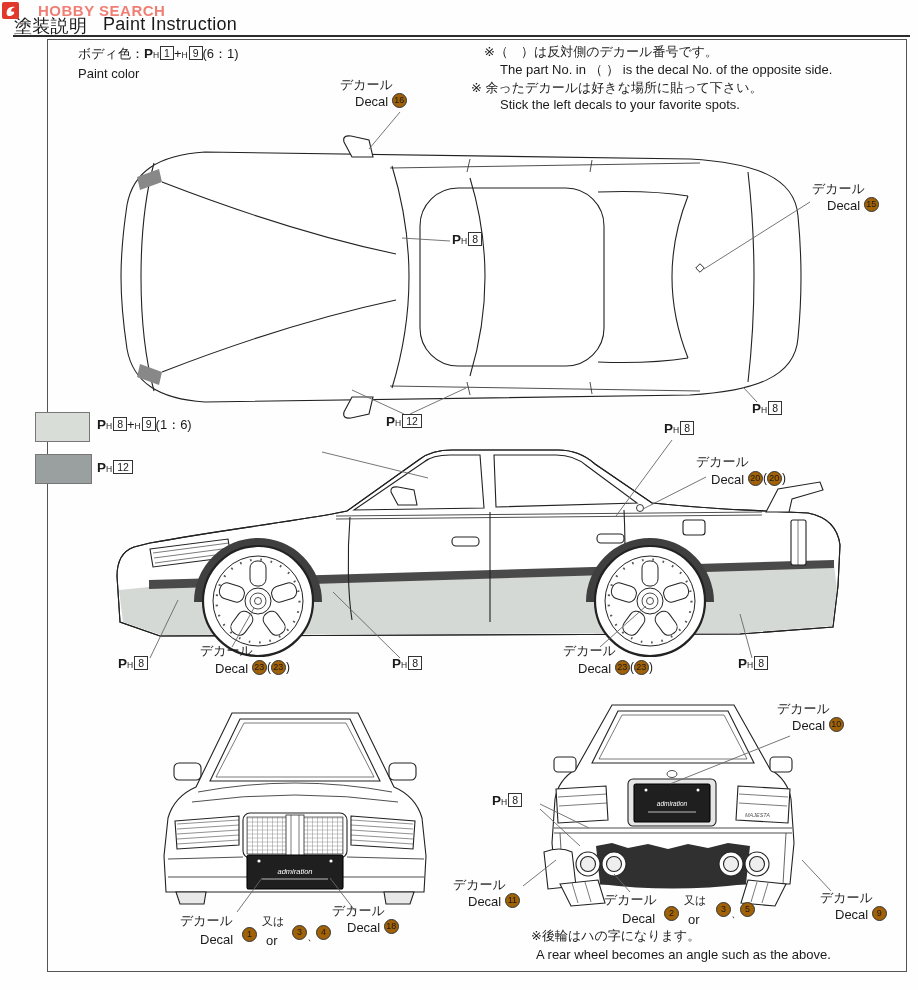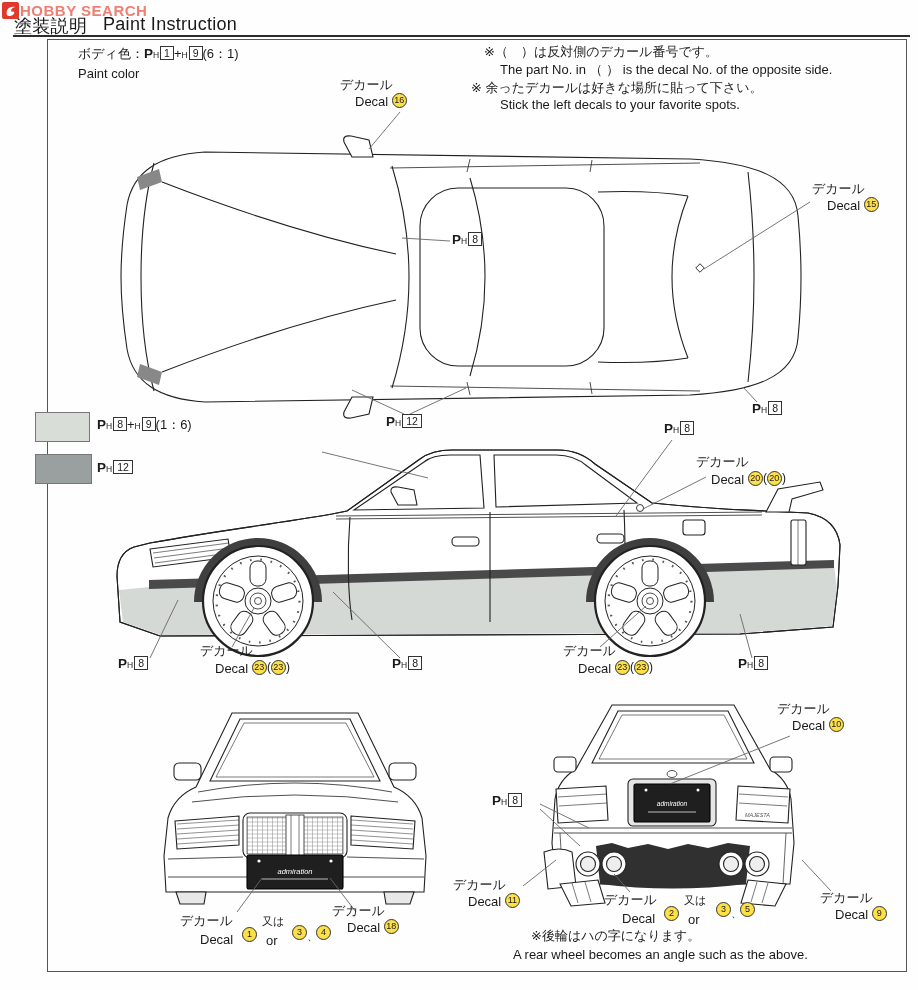--- a/index.html
+++ b/index.html
@@ -2,32 +2,32 @@
 <html><head>
 <meta charset="utf-8">
 <style>
   html,body{margin:0;padding:0;background:#fff;}
   #page{position:relative;width:918px;height:990px;background:#fefefe;
         font-family:"Liberation Sans","DejaVu Sans",sans-serif;color:#1a1a1a;overflow:hidden;}
   .lbl{position:absolute;font-size:13px;line-height:16px;white-space:nowrap;}
   .l2{margin-left:15px;}
   .circ{display:inline-block;box-sizing:border-box;width:15px;height:15px;line-height:12px;
         border:1px solid #333;border-radius:50%;font-size:9px;text-align:center;
-        vertical-align:3px;background:#fde047;}
+        vertical-align:3px;background:#a16207;}
   .par{font-size:12px;vertical-align:2px;}
   .p{font-weight:700;font-size:13.5px;}
   .h{font-size:8.5px;}
   .box{display:inline-block;border:1px solid #333;font-size:10.5px;line-height:12px;
        padding:0 3px;margin-left:1px;background:#fff;vertical-align:1px;}
   .swatch{position:absolute;border:1px solid #777;}
   .hdr-rule{position:absolute;left:13px;top:35px;width:897px;height:2px;background:#2c2c2c;}
   .cbox{position:absolute;left:47px;top:39px;width:858px;height:931px;border:1.2px solid #555;}
   .title{position:absolute;font-size:18px;letter-spacing:.3px;}
   .note{position:absolute;font-size:13px;white-space:nowrap;}
-  .wm{position:absolute;left:2px;top:2px;display:flex;gap:1px;align-items:center;z-index:3;}
+  .wm{position:absolute;left:2px;top:2px;display:flex;gap:19px;align-items:center;z-index:3;}
   .wm .txt{font-weight:700;font-size:15px;color:#ef7165;letter-spacing:.5px;opacity:.9;}
   .grp{position:absolute;font-size:13px;}
   .gi{position:absolute;white-space:nowrap;}
   .orjp{font-size:11px;}
   .wf div{height:17px;font-size:13px;white-space:nowrap;}
   svg text{font-family:"Liberation Sans","DejaVu Sans",sans-serif;}
   #art{position:absolute;left:0;top:0;}
 </style>
 </head>
 <body>
@@ -279,15 +279,15 @@
     <span class="gi" style="left:18px;top:20px">Decal</span>
     <span class="gi circ" style="left:60px;top:15px">2</span>
     <span class="gi orjp" style="left:80px;top:2px">又は</span>
     <span class="gi" style="left:84px;top:21px">or</span>
     <span class="gi circ" style="left:112px;top:11px">3</span>
     <span class="gi" style="left:127px;top:15px;font-size:11px">、</span>
     <span class="gi circ" style="left:136px;top:11px">5</span>
   </div>
 
   <div class="note" style="left:531px;top:927px">※後輪はハの字になります。</div>
-  <div class="note" style="left:513px;top:947px">A rear wheel becomes an angle such as the above.</div>
+  <div class="note" style="left:536px;top:947px">A rear wheel becomes an angle such as the above.</div>
 
 </div>
 
 </body></html>

